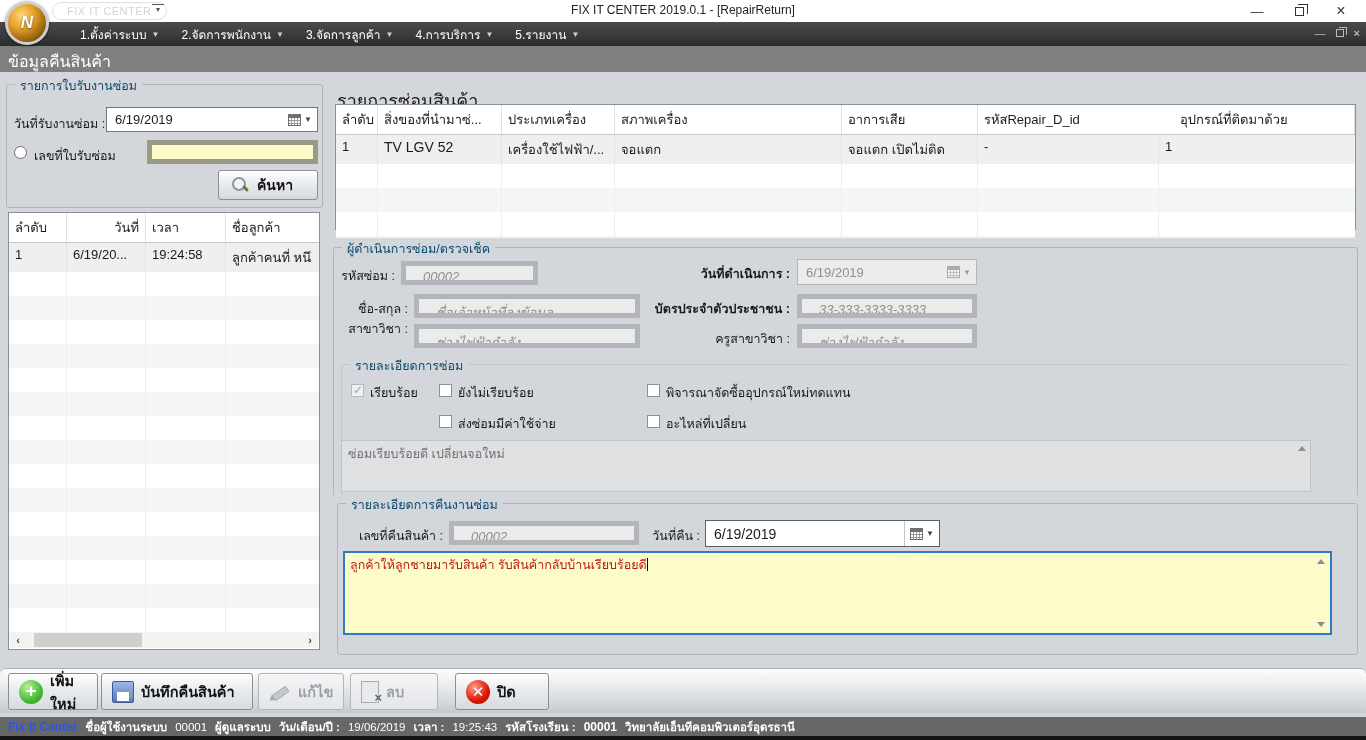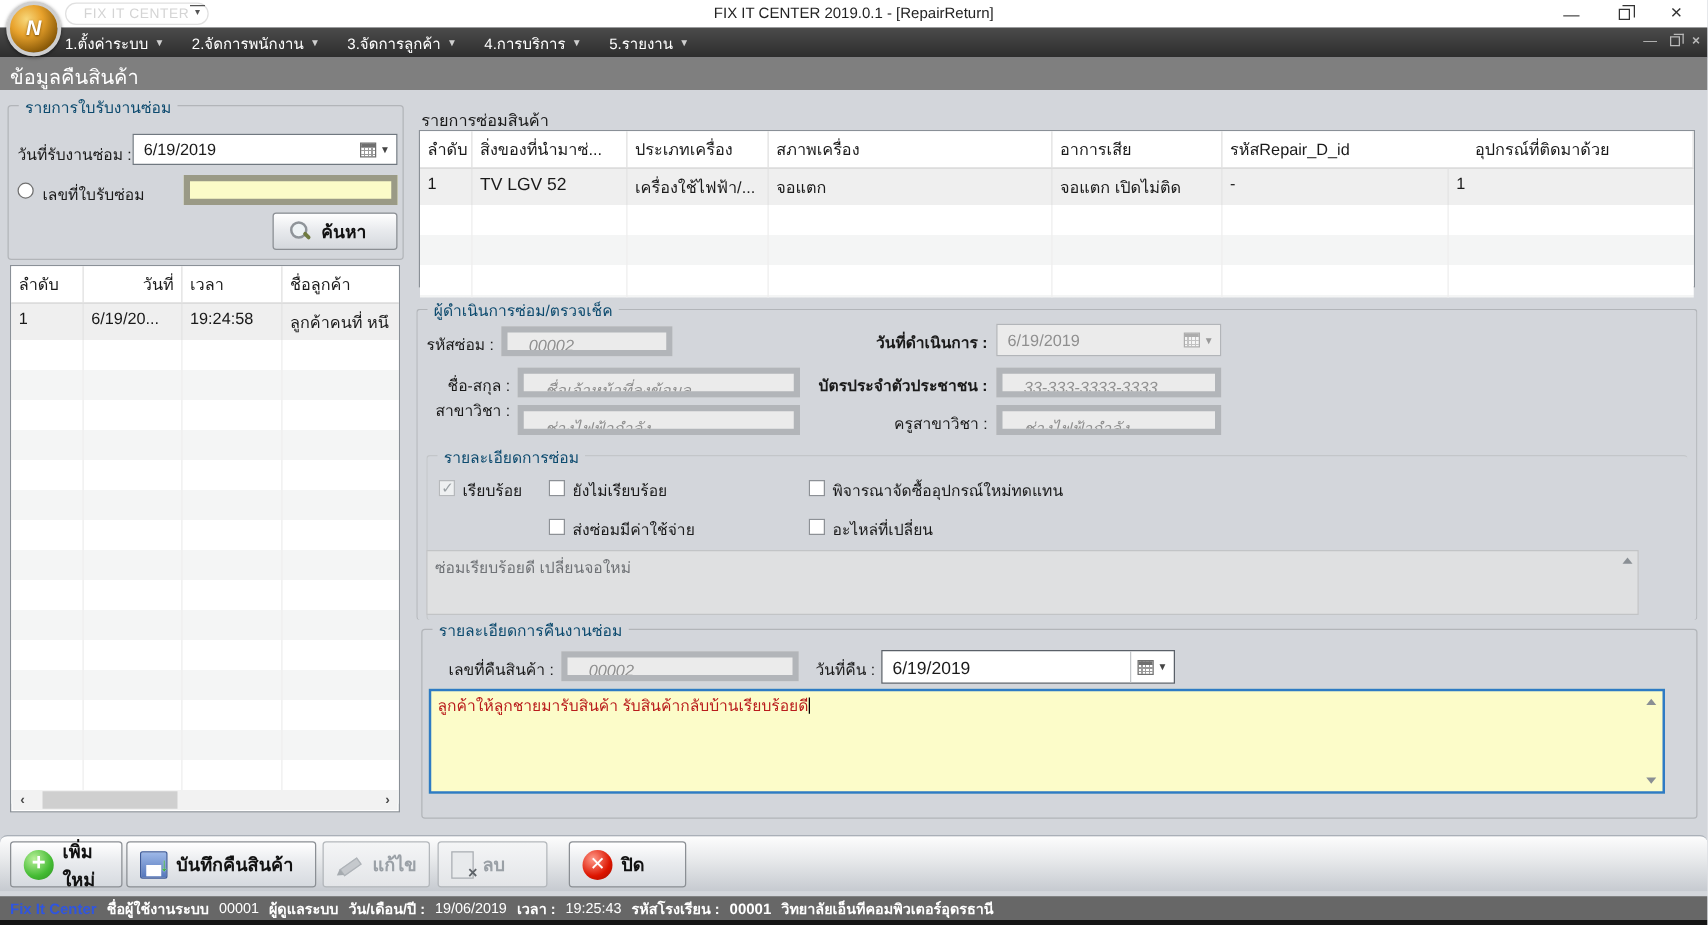--- a/index.html
+++ b/index.html
@@ -17,21 +17,21 @@
   .logo { position:absolute; left:5px; top:1px; width:44px; height:44px; border-radius:50%;
           background:radial-gradient(circle at 35% 30%, #f7d87c 0%, #e8a22c 35%, #8a5a08 75%, #5d3c05 100%);
           border:3px solid #cfcfcf; box-shadow:0 1px 3px rgba(0,0,0,.5); z-index:60; display:flex; align-items:center; justify-content:center; }
   .logo-letter { color:#fff; font-weight:bold; font-style:italic; font-size:17px; text-shadow:0 1px 2px #70480a; }
   .app-pill { position:absolute; left:52px; top:2px; height:18px; padding:2px 14px; border:1px solid #e0e0e0; border-radius:9px;
               color:#d4d4d4; font-size:11px; letter-spacing:.5px; background:#fff; }
   .qat-arrow { position:absolute; left:152px; top:4px; width:12px; color:#555; font-size:8px; text-align:center; border-top:1px solid #555; line-height:9px; }
 
   
   .menubar { position:absolute; left:0; top:22px; width:1366px; height:24px;
-             background:linear-gradient(#4b4b4b,#2d2d2d); display:flex; align-items:center; padding-left:52px; }
+             background:linear-gradient(#4b4b4b,#2d2d2d); display:flex; align-items:center; padding-left:80px; }
   .menu-item { color:#fff; font-size:12px; margin-right:22px; display:flex; align-items:center; gap:5px; cursor:default; }
   .menu-caret { font-size:8px; color:#cfcfcf; }
   .mdi-controls { position:absolute; right:6px; top:26px; display:flex; gap:10px; }
   .mdi-btn { color:#b9b9b9; font-size:11px; line-height:14px; }
   .mdi-restore { position:relative; width:8px; height:8px; border:1px solid #b9b9b9; margin-top:3px; }
   .mdi-restore::before { content:""; position:absolute; left:2px; top:-3px; width:7px; height:7px; border:1px solid #b9b9b9; border-left:none; border-bottom:none; }
 
   
   .pageheader { position:absolute; left:0; top:46px; width:1366px; height:26px; background:#7f7f7f;
                 color:#fff; font-size:16px; padding:3px 0 0 8px; }
@@ -215,21 +215,21 @@
     </div>
     <div class="hscroll">
       <span class="hs-arrow">‹</span>
       <span class="hs-track">
           <span class="hs-thumb"></span>
         </span>
       <span class="hs-arrow">›</span>
     </div>
   </div>
 
-  <div class="field-label" style="left:337px; top:86px; font-size:13px;">รายการซ่อมสินค้า</div>
+  <div class="field-label" style="left:337px; top:86px; font-size:18px;">รายการซ่อมสินค้า</div>
   <div class="tbl" style="left:335px; top:104px; width:1021px; height:126px;">
     <div class="tbl-head">
       <div class="hc" style="width:42px;">ลำดับ</div>
       <div class="hc" style="width:124px;">สิ่งของที่นำมาซ่...</div>
       <div class="hc" style="width:113px;">ประเภทเครื่อง</div>
       <div class="hc" style="width:227px;">สภาพเครื่อง</div>
       <div class="hc" style="width:136px;">อาการเสีย</div>
       <div class="hc" style="flex:1; border-right:none;">รหัสRepair_D_id</div>
       <div class="hc" style="width:181px;">อุปกรณ์ที่ติดมาด้วย</div>
     </div>

